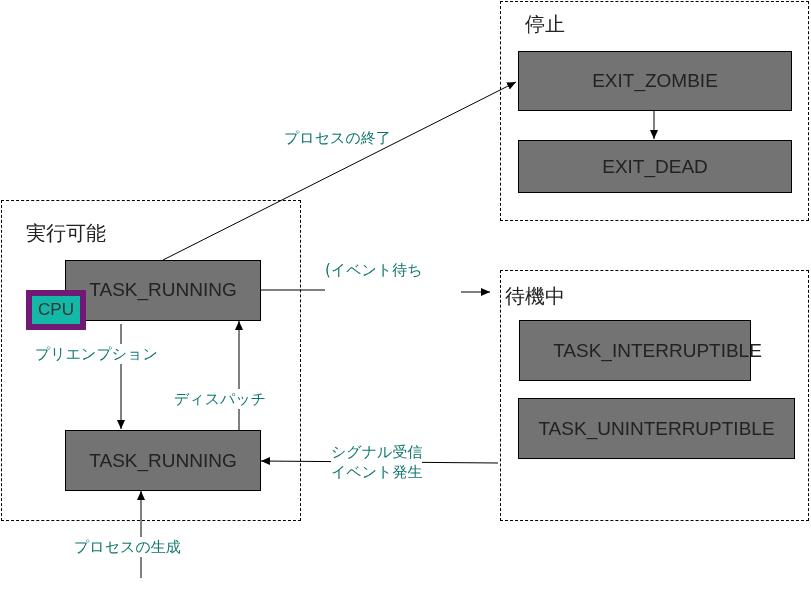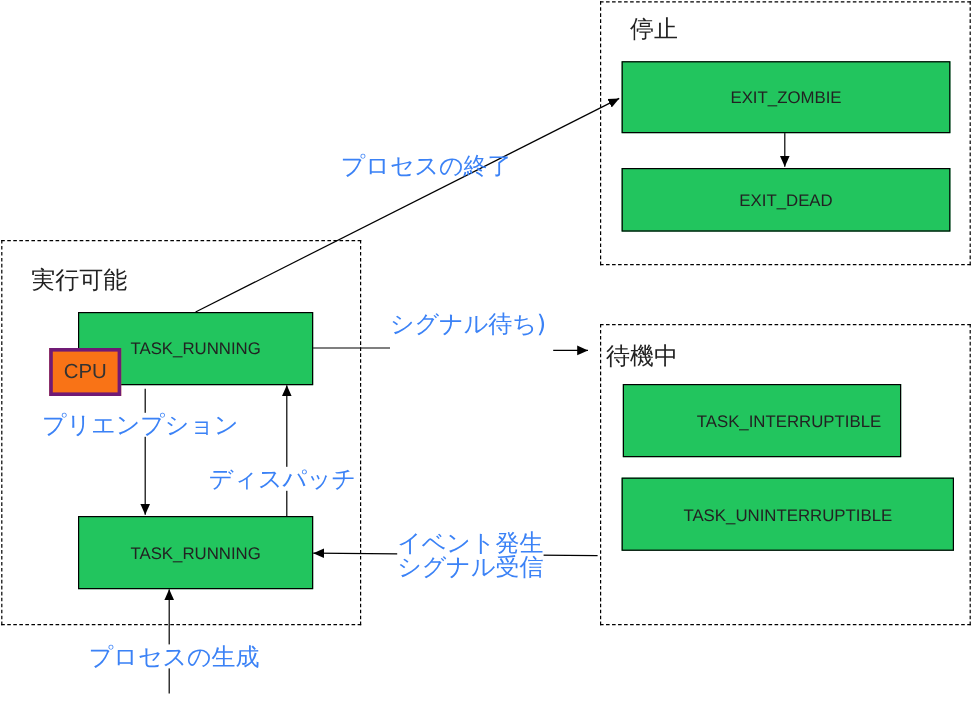--- a/index.html
+++ b/index.html
@@ -1,26 +1,26 @@
 <!DOCTYPE html>
 <html><head>
 <meta charset="utf-8">
 <style>
   html, body { margin: 0; padding: 0; background: #ffffff; }
   body { width: 811px; height: 590px; position: relative; overflow: hidden;
          font-family: "DejaVu Sans", "Liberation Sans", sans-serif; color: #222; }
   .group { position: absolute; border: 1px dashed #000; box-sizing: border-box; }
   .group-label { position: absolute; font-size: 20px; color: #222; }
-  .state { position: absolute; border: 1px solid #000; box-sizing: border-box; background: #22c55e;
+  .state { position: absolute; border: 1px solid #000; box-sizing: border-box; background: #737373;
            display: flex; align-items: center; justify-content: center;
-           font-family: "Liberation Sans", sans-serif; font-size: 14px; color: #222; }
-  .cpu { position: absolute; background: #f97316; border: 3px solid #701a75; box-sizing: border-box;
+           font-family: "Liberation Sans", sans-serif; font-size: 19px; color: #222; }
+  .cpu { position: absolute; background: #14b8a6; border: 6px solid #701a75; box-sizing: border-box;
          display: flex; align-items: center; justify-content: center;
-         font-family: "Liberation Sans", sans-serif; font-size: 17px; color: #333; margin-left: 15px; }
-  .edge-label { position: absolute; font-size: 20px; line-height: 20px; color: #3b82f6;
+         font-family: "Liberation Sans", sans-serif; font-size: 17px; color: #333; }
+  .edge-label { position: absolute; font-size: 15px; line-height: 20px; color: #0f766e;
                 background: #fff; text-align: center; white-space: nowrap; }
   svg.edges { position: absolute; left: 0; top: 0; }
 </style>
 </head>
 <body>
 
 <svg class="edges" width="811" height="590">
   <defs>
     <marker id="arr" markerWidth="10" markerHeight="10" refX="9" refY="5" orient="auto" markerUnits="userSpaceOnUse">
       <path d="M0,1 L9,5 L0,9 Z" fill="#000"></path>
@@ -58,24 +58,24 @@
 
 <div class="group" style="left:500px; top:270px; width:309px; height:251px;">
   <span class="group-label" style="left:4px; top:12px;">待機中</span>
 </div>
 <div class="state" style="left:519px; top:320px; width:232px; height:61px;padding-left:45px;">TASK_INTERRUPTIBLE</div>
 <div class="state" style="left:518px; top:398px; width:277px; height:61px;">TASK_UNINTERRUPTIBLE</div>
 
 <div class="edge-label" style="left:284px; top:128px; background:transparent;">プロセスの終了</div>
 
 <div class="edge-label" style="left:325px; top:260px;">
-  <div>シグナル待ち)</div>
+  <div>(イベント待ち</div>
 </div>
 
 <div class="edge-label" style="left:35px; top:344px;">プリエンプション</div>
 <div class="edge-label" style="left:174px; top:389px;">ディスパッチ</div>
 
 <div class="edge-label" style="left:331px; top:442px;">
+  <div>シグナル受信</div>
   <div>イベント発生</div>
-  <div>シグナル受信</div>
 </div>
 
 <div class="edge-label" style="left:74px; top:537px;">プロセスの生成</div>
 
 </body></html>

